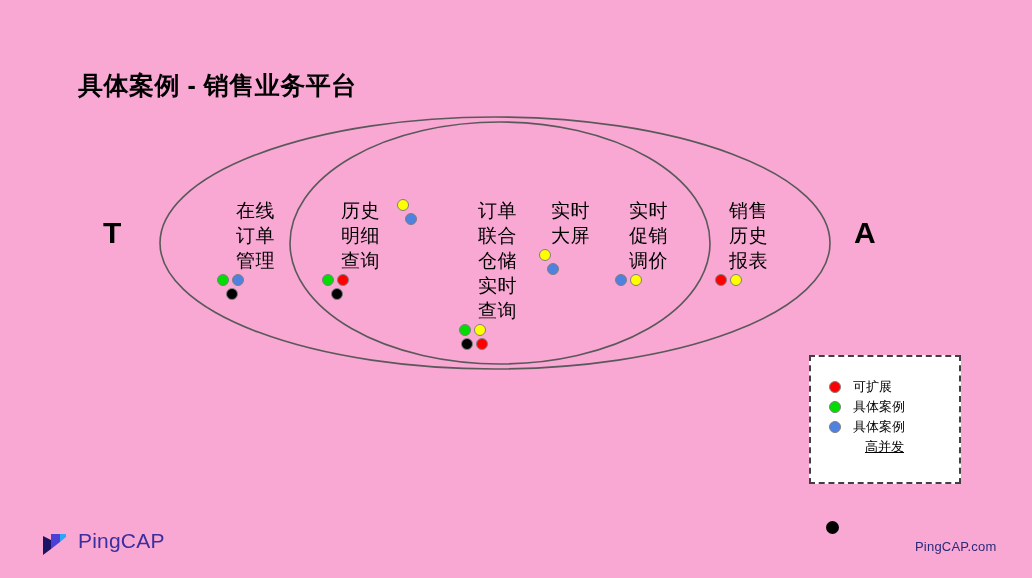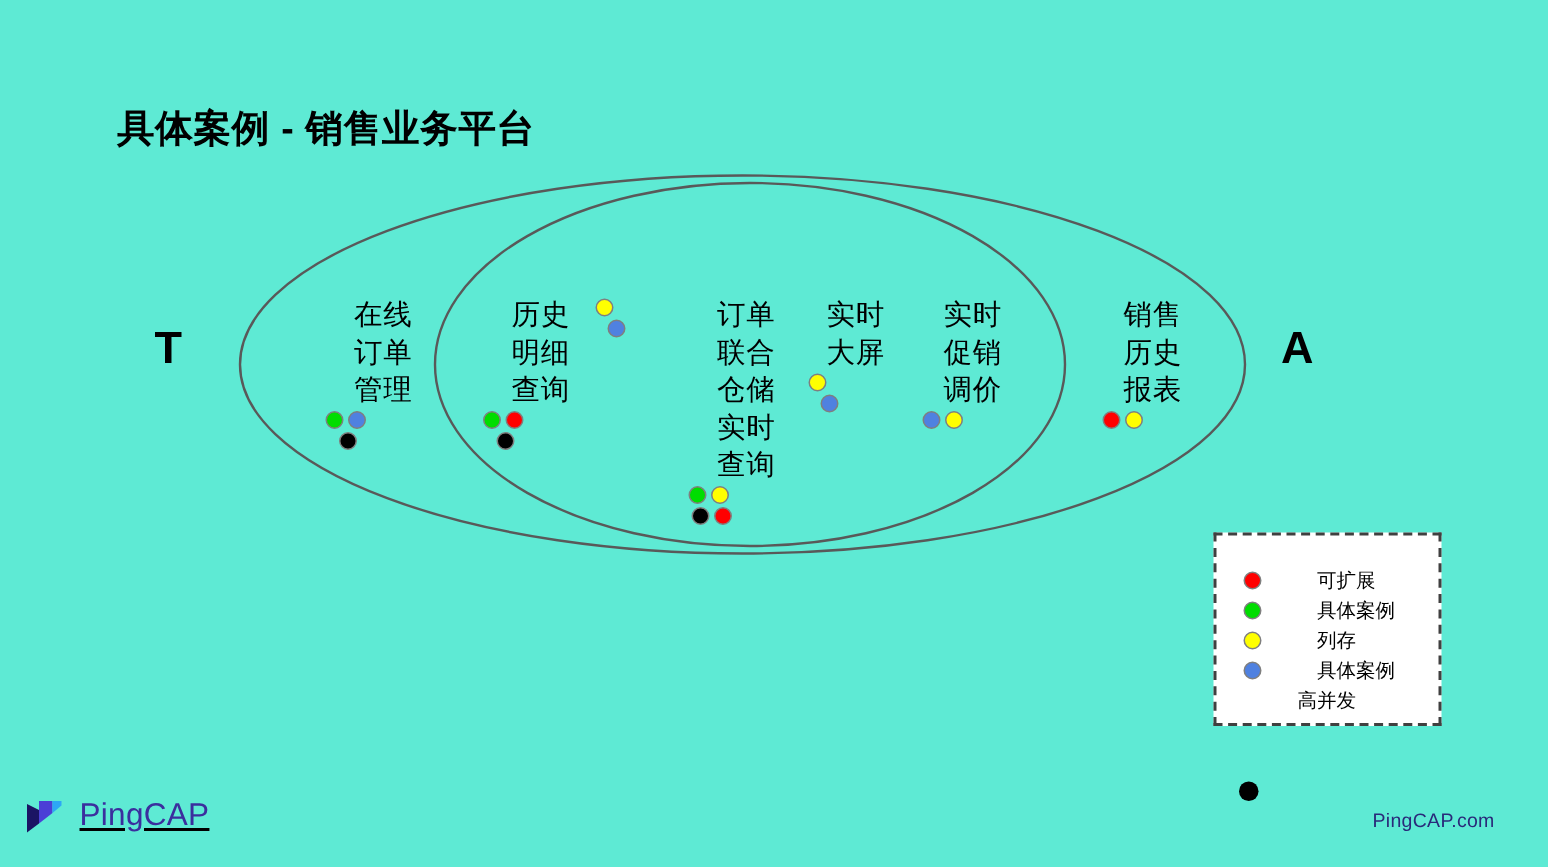--- a/index.html
+++ b/index.html
@@ -13,21 +13,21 @@
     position: relative;
     overflow: hidden;
     font-family: "Liberation Sans", "DejaVu Sans", sans-serif;
     color: #000000;
   }
   #slide {
     position: absolute;
     left: 0; top: 0;
     width: 1032px;
     height: 578px;
-    background: #5eead4;
+    background: #f9a8d4;
   }
 
   
   #slide-title {
     position: absolute;
     left: 78px;
     top: 69px;
     font-size: 25px;
     font-weight: bold;
     letter-spacing: 0.5px;
@@ -116,21 +116,20 @@
     background: #ffffff;
   }
   #legend-list {
     margin: 0;
     padding: 20px 0 0 18px;
   }
   .legend-row {
     display: flex;
     align-items: center;
     height: 20px;
-    gap: 25px;
   }
   .legend-dot {
     width: 12px;
     height: 12px;
     border-radius: 50%;
     border: 1.2px solid #7f7f7f;
     box-sizing: border-box;
     flex: 0 0 auto;
   }
   .legend-text {
@@ -139,41 +138,41 @@
     line-height: 20px;
     color: #000000;
     white-space: nowrap;
   }
   .legend-subtext {
     margin-left: 36px;
     font-size: 13px;
     line-height: 20px;
     color: #000000;
     white-space: nowrap;
+    text-decoration: underline;
   }
 
   
   #stray-dot {
     position: absolute;
     left: 826px;
     top: 521px;
     width: 13px;
     height: 13px;
     border-radius: 50%;
     background: #000000;
   }
 
   
   #brand-logo {
     position: absolute;
-    left: 15px;
+    left: 40px;
     top: 529px;
     display: flex;
-    align-items: center;
-    text-decoration: underline;
+    align-items: flex-start;
   }
   #logo-mark {
     width: 30px;
     height: 30px;
     position: relative;
     flex: 0 0 auto;
   }
   #brand-name {
     margin-left: 8px;
     font-size: 21px;
@@ -275,45 +274,41 @@
 促销
 调价</div>
     <div class="dot-rows">
       <div class="dot-row">
         <span class="dot c-blue"></span>
         <span class="dot c-yellow gap-left"></span>
       </div>
     </div>
   </div>
 
-  <div class="node" id="node-6" style="left:708px; top:198px;">
+  <div class="node" id="node-6" style="left:688px; top:198px;">
     <div class="node-label">销售
 历史
 报表</div>
     <div class="dot-rows">
       <div class="dot-row">
         <span class="dot c-red"></span>
         <span class="dot c-yellow gap-left"></span>
       </div>
     </div>
   </div>
 
   <div id="legend">
     <div id="legend-list">
       <div class="legend-row">
         <span class="legend-dot c-red"></span>
         <span class="legend-text">可扩展</span>
       </div>
       <div class="legend-row">
         <span class="legend-dot c-green"></span>
         <span class="legend-text">具体案例</span>
-      </div>
-      <div class="legend-row">
-        <span class="legend-dot c-yellow"></span>
-        <span class="legend-text">列存</span>
       </div>
       <div class="legend-row">
         <span class="legend-dot c-blue"></span>
         <span class="legend-text">具体案例</span>
       </div>
       <div class="legend-subtext">高并发</div>
     </div>
   </div>
 
   <div id="stray-dot"></div>

